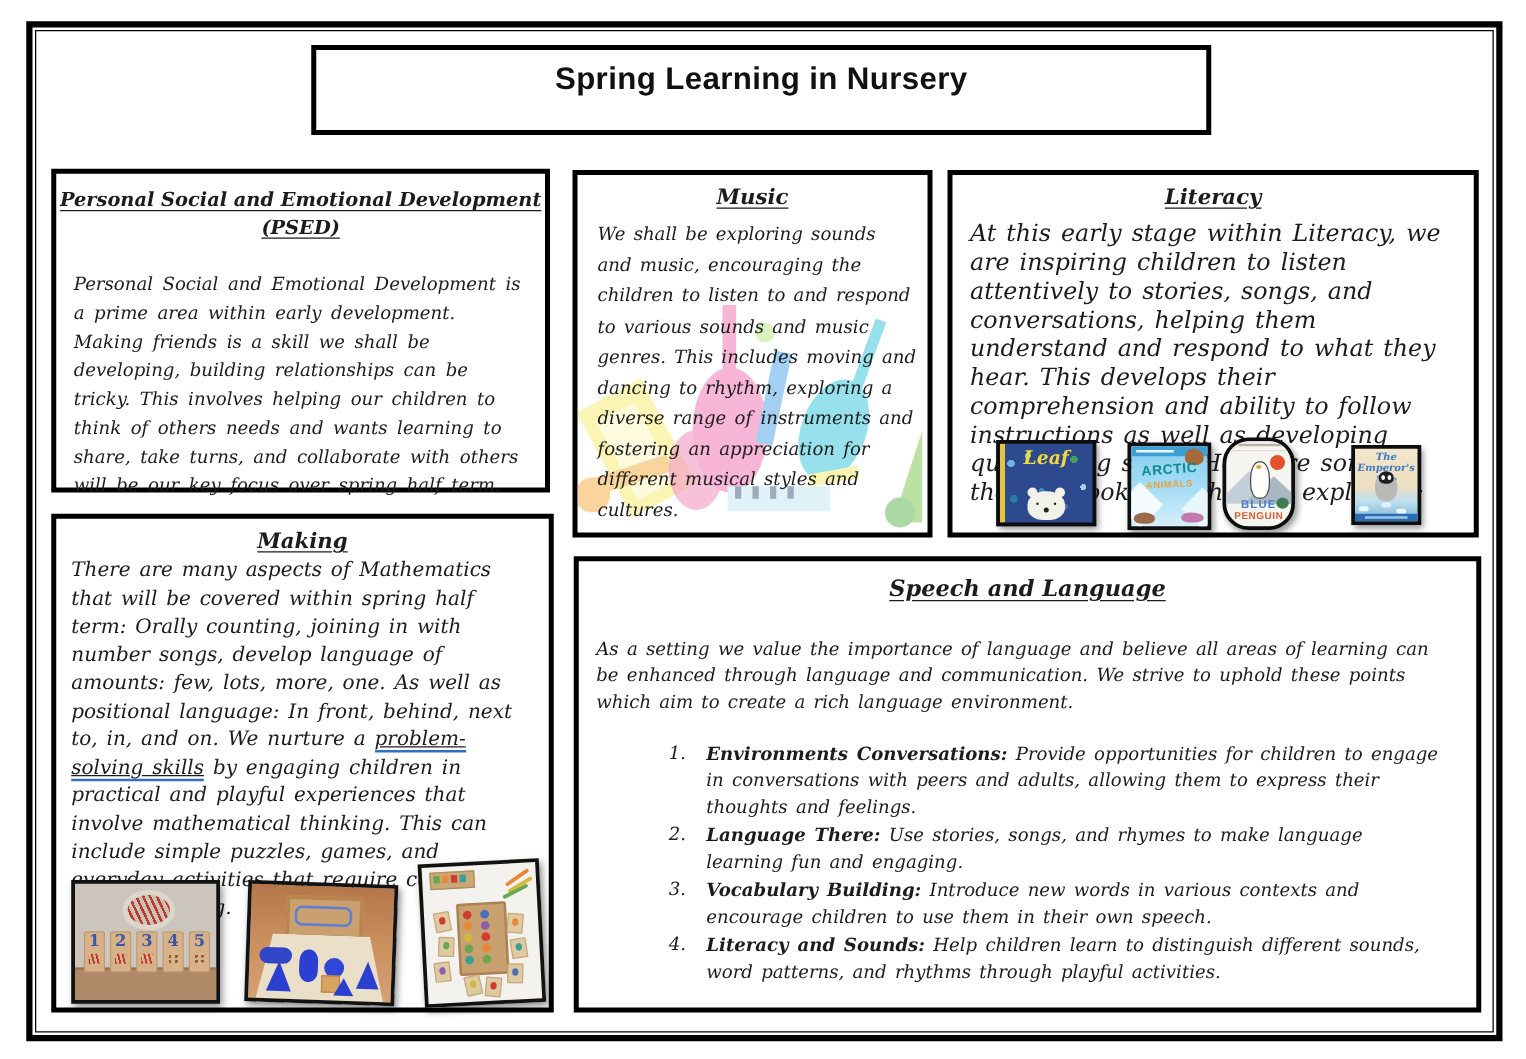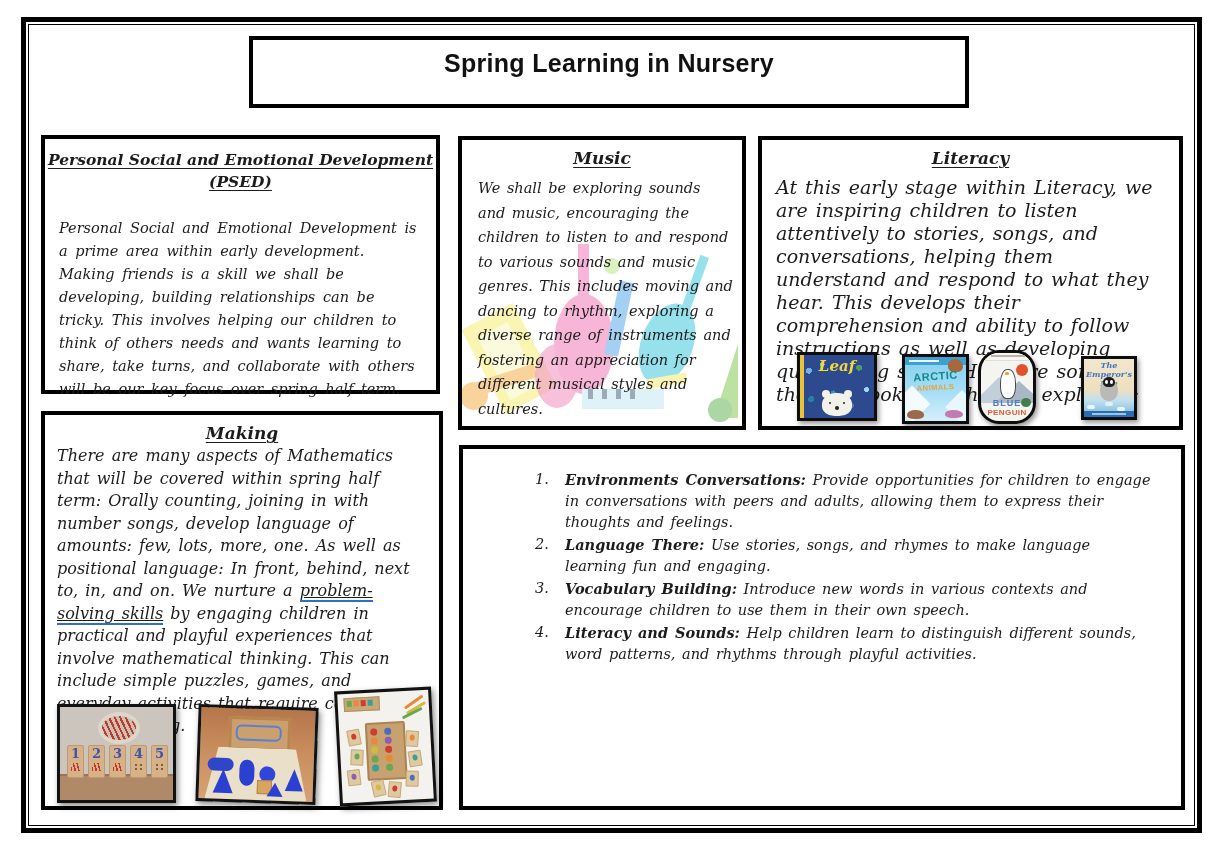--- a/index.html
+++ b/index.html
@@ -304,20 +304,22 @@
       <span class="mp3-tile" style="left:30px;top:88px;transform:rotate(-10deg);">
           <i style="background:#d4b93c;"></i>
         </span>
       <span class="mp3-tile" style="left:46px;top:90px;transform:rotate(8deg);">
           <i style="background:#d23b2f;"></i>
         </span>
     </div>
   </div>
 
   <div class="box" id="speech-box">
+    <span class="box-heading hand speech-heading">Speech and Language</span>
+    <div class="hand speech-intro">As a setting we value the importance of language and believe all areas of learning can be enhanced through language and communication. We strive to uphold these points which aim to create a rich language environment.</div>
     <div class="hand speech-list">
       <div class="s-item">
         <span class="s-num">1.</span>
         <span class="s-bold">Environments Conversations:</span><span> Provide opportunities for children to engage in conversations with peers and adults, allowing them to express their thoughts and feelings.</span>
       </div>
       <div class="s-item">
         <span class="s-num">2.</span>
         <span class="s-bold">Language There:</span><span> Use stories, songs, and rhymes to make language learning fun and engaging.</span>
       </div>
       <div class="s-item">

